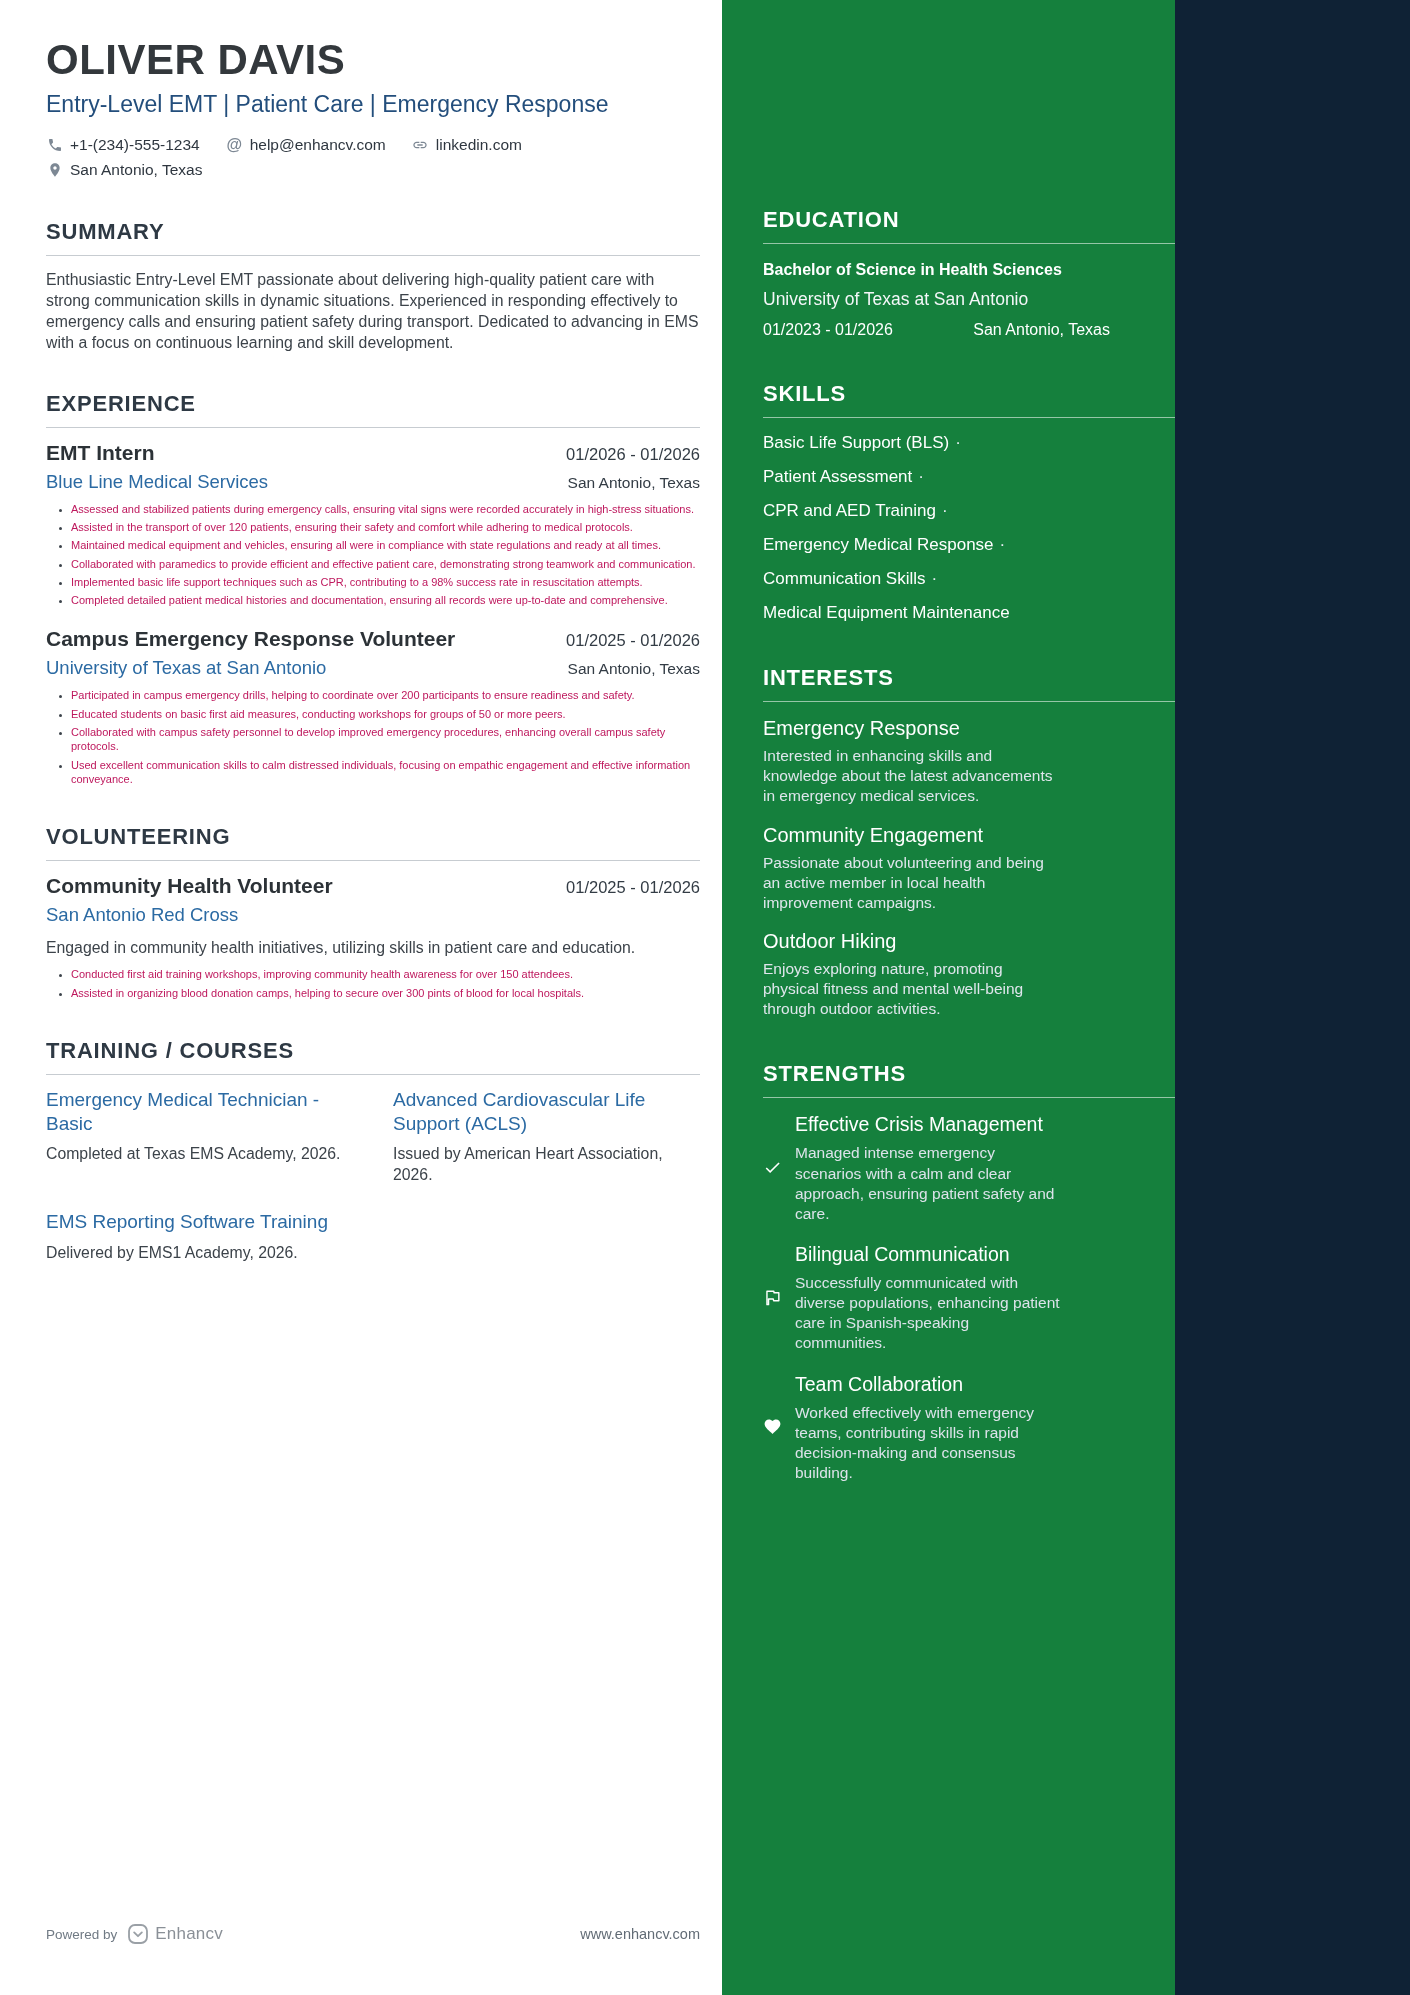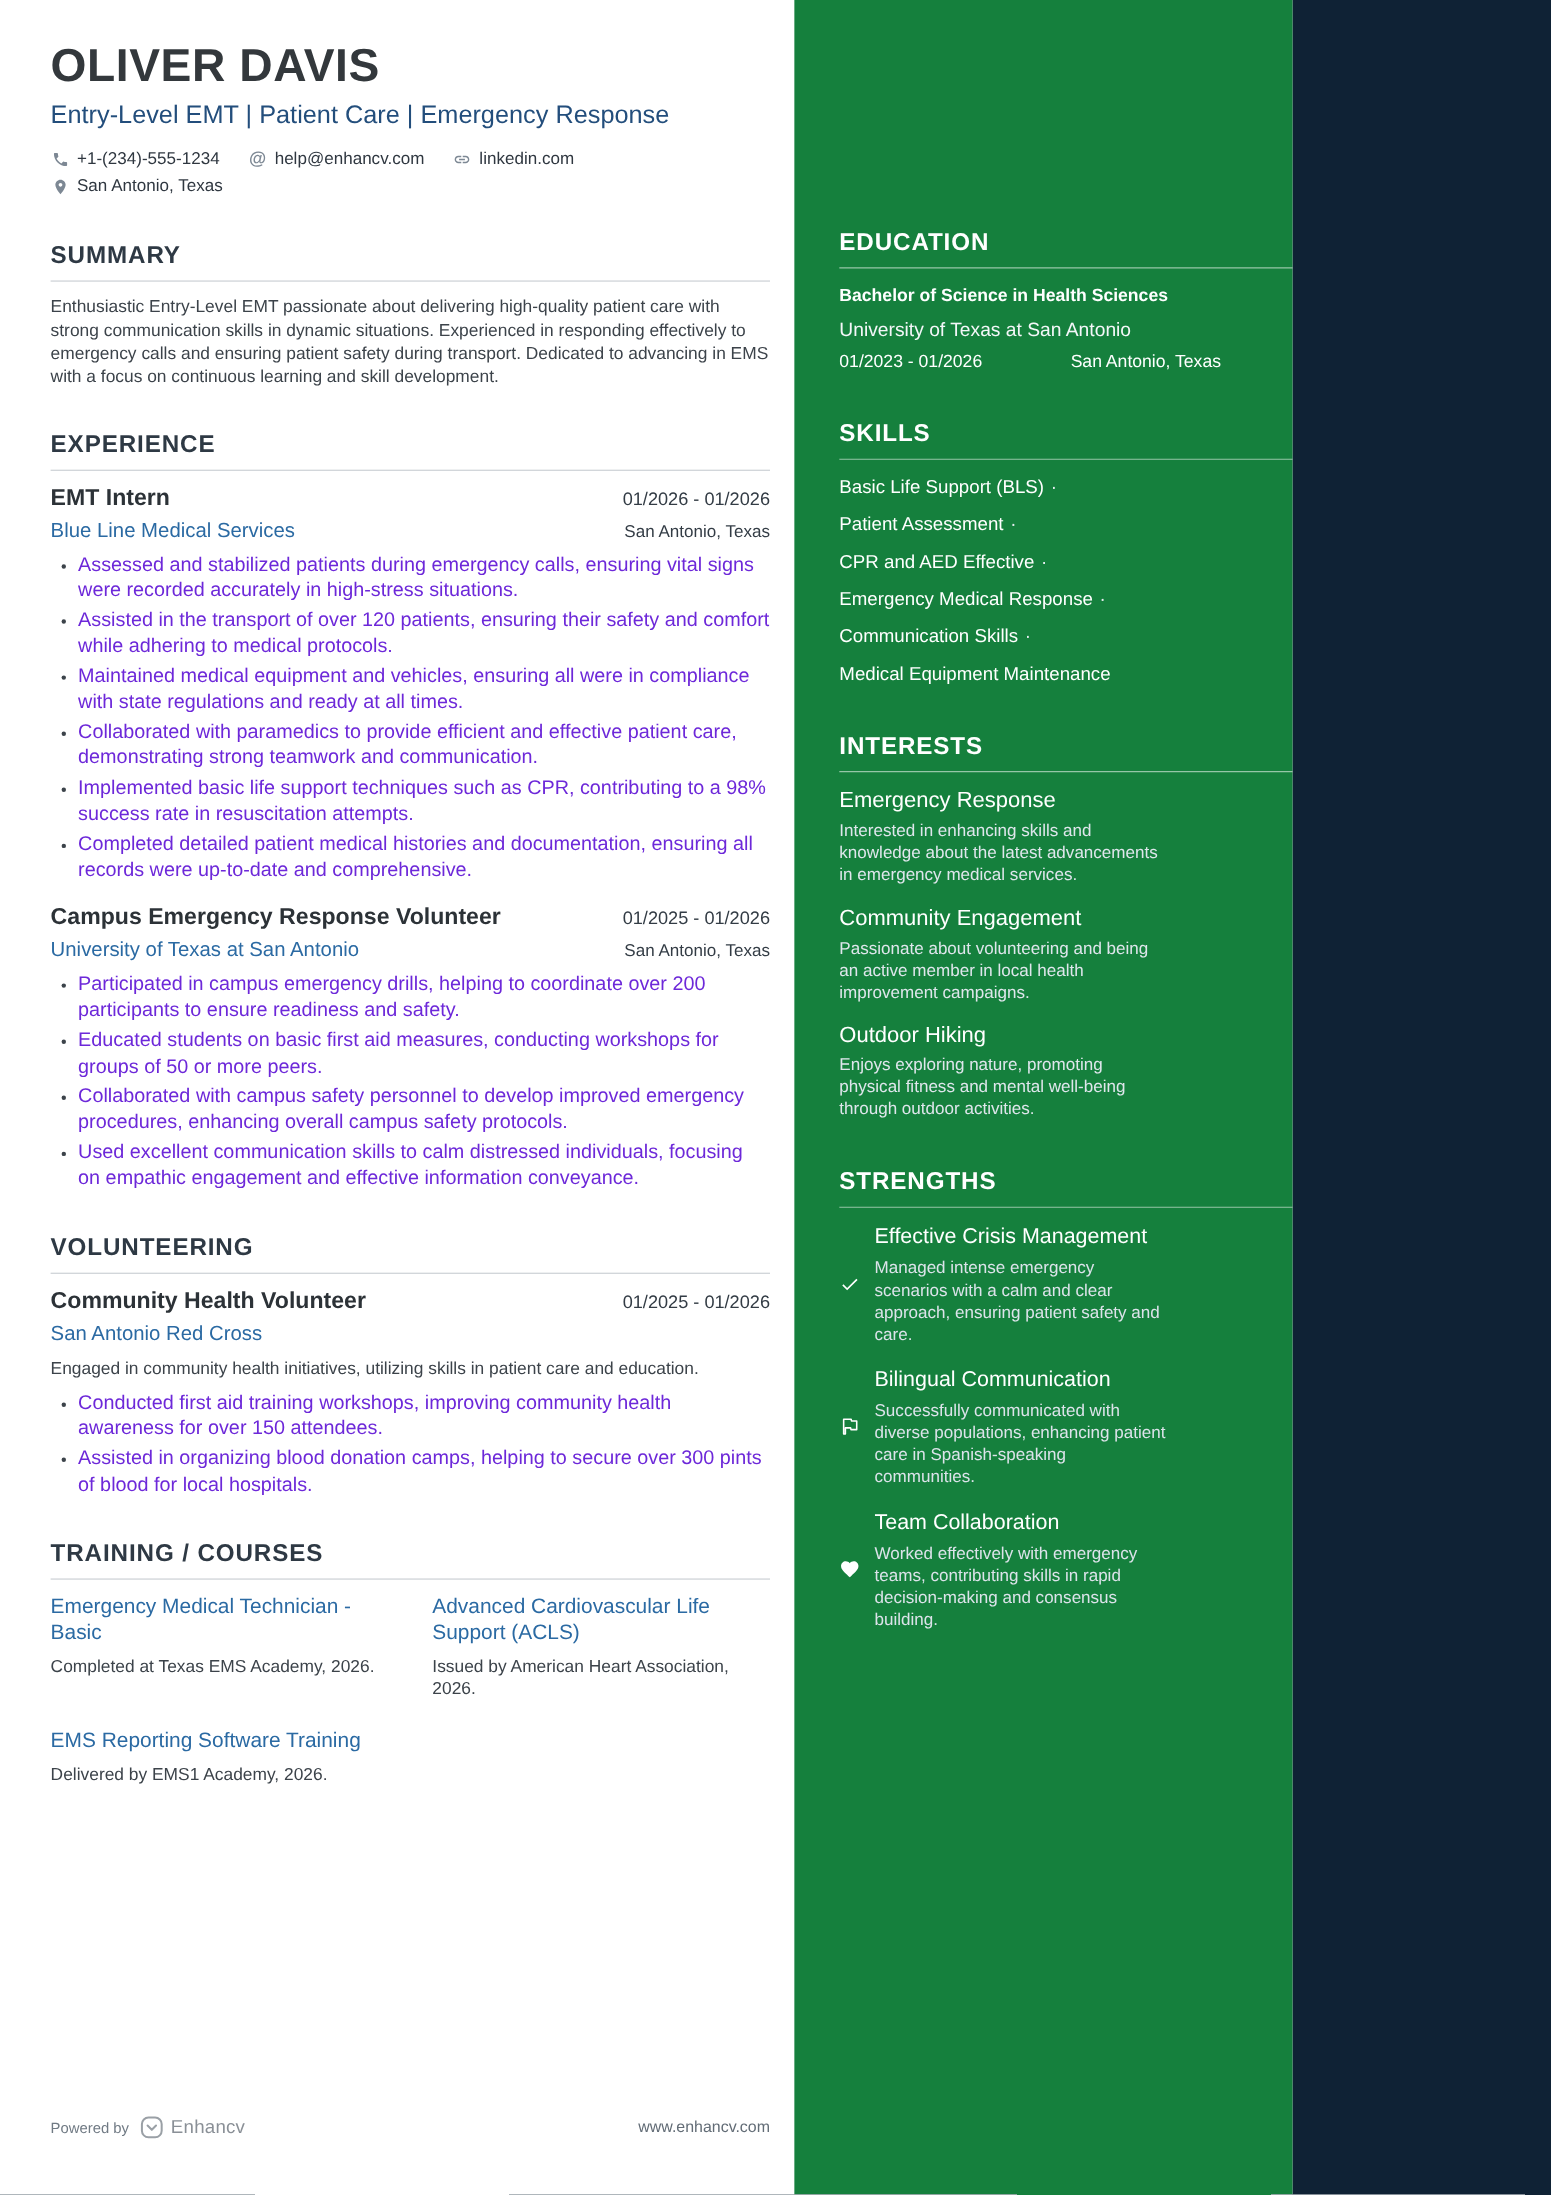--- a/index.html
+++ b/index.html
@@ -74,23 +74,23 @@
   .job + .job { margin-top: 20px; }
   .job-head { display: flex; justify-content: space-between; align-items: baseline; }
   .job-title { font-size: 21px; font-weight: 600; color: #2c3237; }
   .job-dates { font-size: 16.5px; color: #333c45; white-space: nowrap; }
   .job-sub { display: flex; justify-content: space-between; align-items: baseline; margin-top: 6px; }
   .job-company { font-size: 18.5px; color: #2b6aa3; }
   .job-loc { font-size: 15.5px; color: #333c45; white-space: nowrap; }
 
   ul.bullets { margin: 9px 0 0 0; padding-left: 25px; list-style: disc; }
   ul.bullets li {
-    font-size: 18px;
+    font-size: 11px;
     line-height: 1.3;
-    color: #6d28d9;
+    color: #be185d;
     margin-bottom: 4px;
   }
   ul.bullets li::marker { color: #3c434a; font-size: 0.85em; }
 
   .vol-desc { margin-top: 11px; }
 
   .courses-grid {
     display: grid;
     grid-template-columns: 1fr 1fr;
     column-gap: 40px;
@@ -310,21 +310,21 @@
       <div class="school">University of Texas at San Antonio</div>
       <div class="edu-meta">
         <span>01/2023 - 01/2026</span>
         <span>San Antonio, Texas</span>
       </div>
 
       <h2 class="side-h gap">SKILLS</h2>
       <ul class="skills">
         <li><span>Basic Life Support (BLS)</span><span class="skill-sep">·</span></li>
         <li><span>Patient Assessment</span><span class="skill-sep">·</span></li>
-        <li><span>CPR and AED Effective</span><span class="skill-sep">·</span></li>
+        <li><span>CPR and AED Training</span><span class="skill-sep">·</span></li>
         <li><span>Emergency Medical Response</span><span class="skill-sep">·</span></li>
         <li><span>Communication Skills</span><span class="skill-sep">·</span></li>
         <li><span>Medical Equipment Maintenance</span></li>
       </ul>
 
       <h2 class="side-h gap">INTERESTS</h2>
       <div class="interest">
         <div class="interest-title">Emergency Response</div>
         <div class="interest-desc">Interested in enhancing skills and knowledge about the latest advancements in emergency medical services.</div>
       </div>

